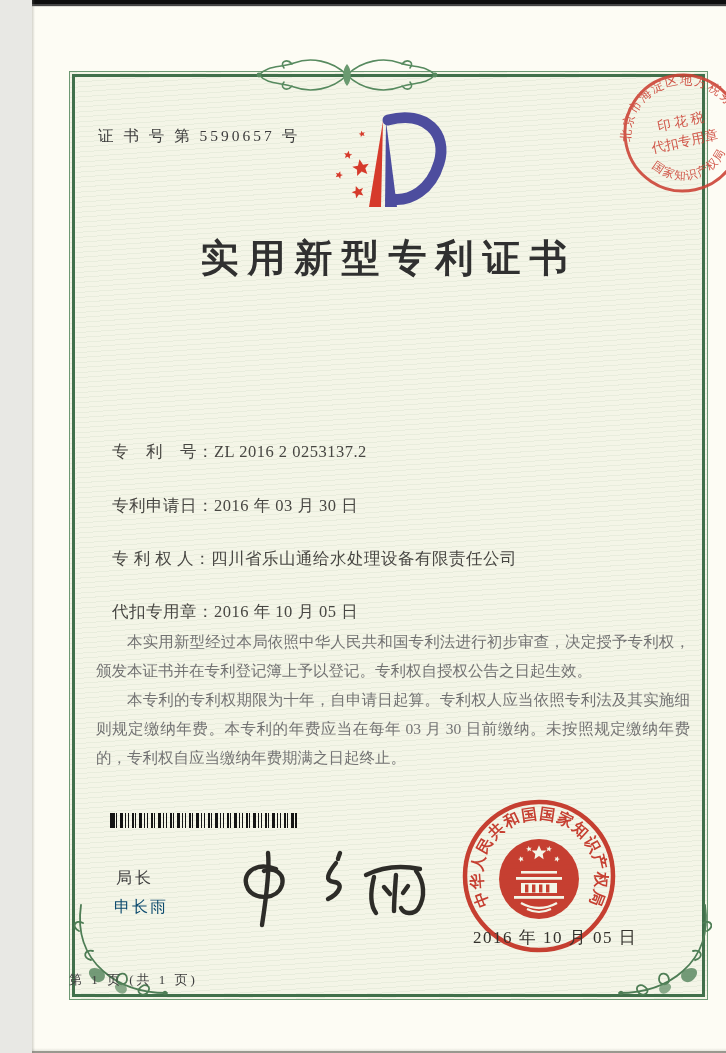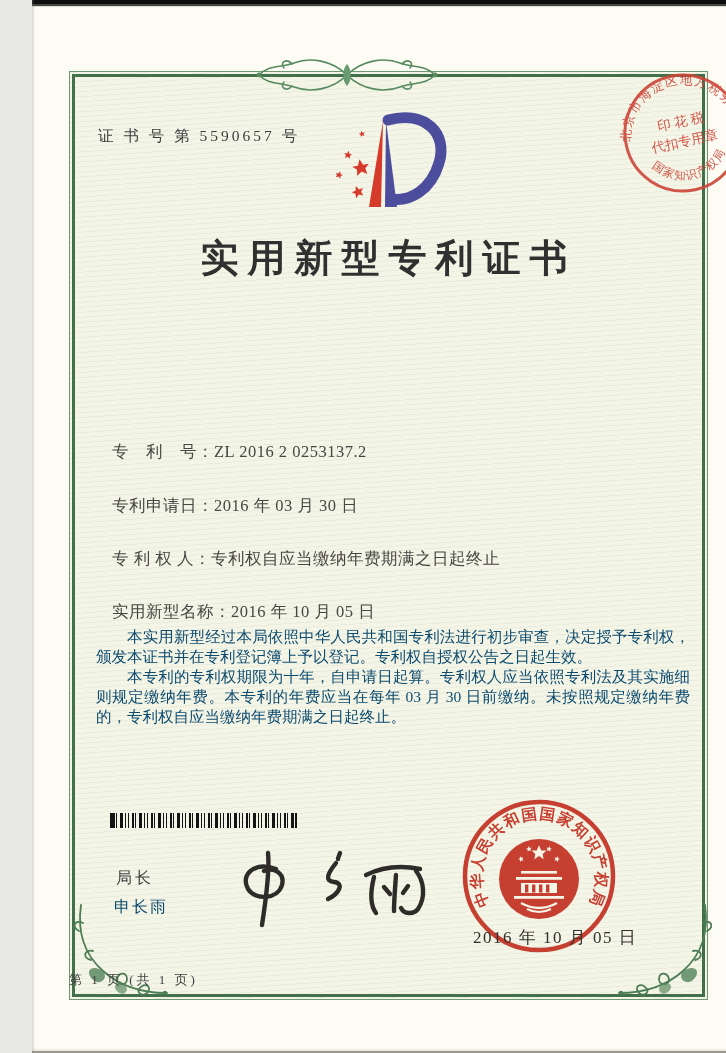--- a/index.html
+++ b/index.html
@@ -41,21 +41,21 @@
   .tax-stamp text{fill:#cd4538;font-family:"Liberation Serif",serif;}
 
   .title{position:absolute;left:37px;top:233px;width:639px;margin:0;text-align:center;
     font-size:38px;font-weight:bold;letter-spacing:9px;color:#303030;z-index:4;font-family:Liberation Mono, monospace;}
 
   .field{position:absolute;left:80px;font-size:16.5px;color:#474642;letter-spacing:.5px;
     white-space:pre;z-index:4;}
   .f1{top:336px}.f2{top:389px}.f3{top:441px}.f4{top:495px}.f5{top:548px}.f6{top:601px}
 
   .body-text{position:absolute;left:64px;top:627px;width:594px;z-index:4;
-    font-size:15.5px;line-height:20px;text-align:justify;color:#0c4a6e;}
+    font-size:15.5px;line-height:29px;text-align:justify;color:#737373;}
   .body-text p{margin:0;text-indent:2em;}
 
   .barcode{position:absolute;left:78px;top:813px;width:187px;height:15px;z-index:4;
     border-left:3px solid #141414;border-right:2px solid #141414;box-sizing:border-box;
     background:repeating-linear-gradient(90deg,
       #141414 0 2px, transparent 2px 3px,
       #141414 3px 4px, transparent 4px 7px,
       #141414 7px 10px, transparent 10px 12px,
       #141414 12px 13px, transparent 13px 15px,
       #141414 15px 16px, transparent 16px 19px);}
@@ -151,22 +151,22 @@
       <textPath href="#arcBottomStamp" startOffset="50%" text-anchor="middle">国家知识产权局</textPath>
     </text>
     <text x="73" y="68" text-anchor="middle" font-size="13.5">印 花 税</text>
     <text x="73" y="88" text-anchor="middle" font-size="13.5">代扣专用章</text>
   </svg>
 
   <h1 class="title">实用新型专利证书</h1>
 
   <div class="field f3"><span>专　利　号：</span><span>ZL 2016 2 0253137.2</span></div>
   <div class="field f4"><span>专利申请日：</span><span>2016 年 03 月 30 日</span></div>
-  <div class="field f5"><span>专 利 权 人：</span><span>专利权自应当缴纳年费期满之日起终止</span></div>
-  <div class="field f6"><span>实用新型名称：</span><span>2016 年 10 月 05 日</span></div>
+  <div class="field f5"><span>专 利 权 人：</span><span>四川省乐山通给水处理设备有限责任公司</span></div>
+  <div class="field f6"><span>代扣专用章：</span><span>2016 年 10 月 05 日</span></div>
 
   <div class="body-text">
     <p>本实用新型经过本局依照中华人民共和国专利法进行初步审查，决定授予专利权，颁发本证书并在专利登记簿上予以登记。专利权自授权公告之日起生效。</p>
     <p>本专利的专利权期限为十年，自申请日起算。专利权人应当依照专利法及其实施细则规定缴纳年费。本专利的年费应当在每年 03 月 30 日前缴纳。未按照规定缴纳年费的，专利权自应当缴纳年费期满之日起终止。</p>
   </div>
 
   <div class="barcode"></div>
 
   <div class="signer-title">局长</div>
   <div class="signer-name">申长雨</div>

